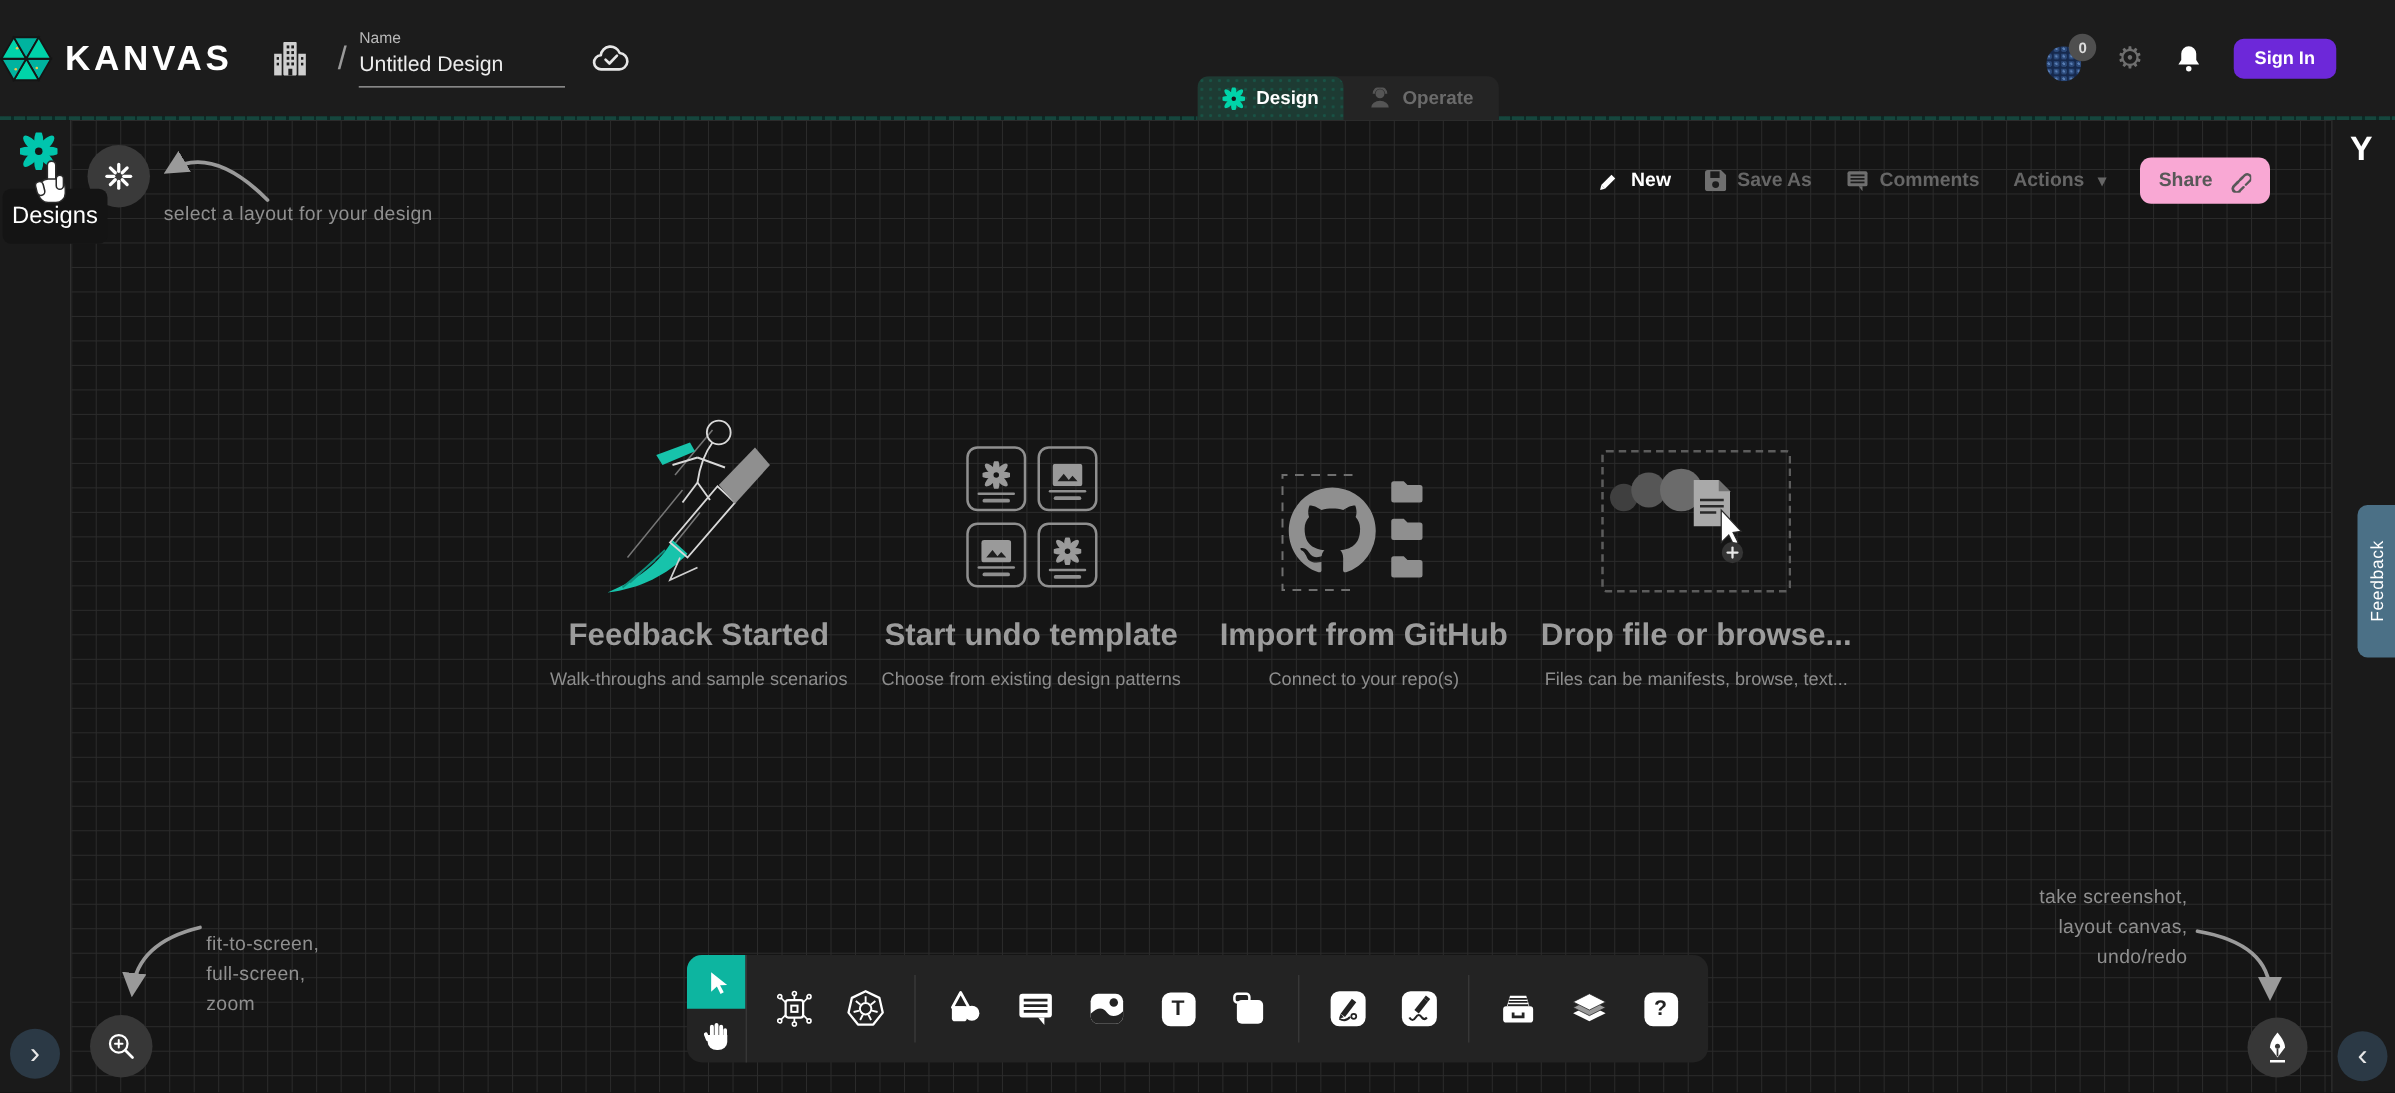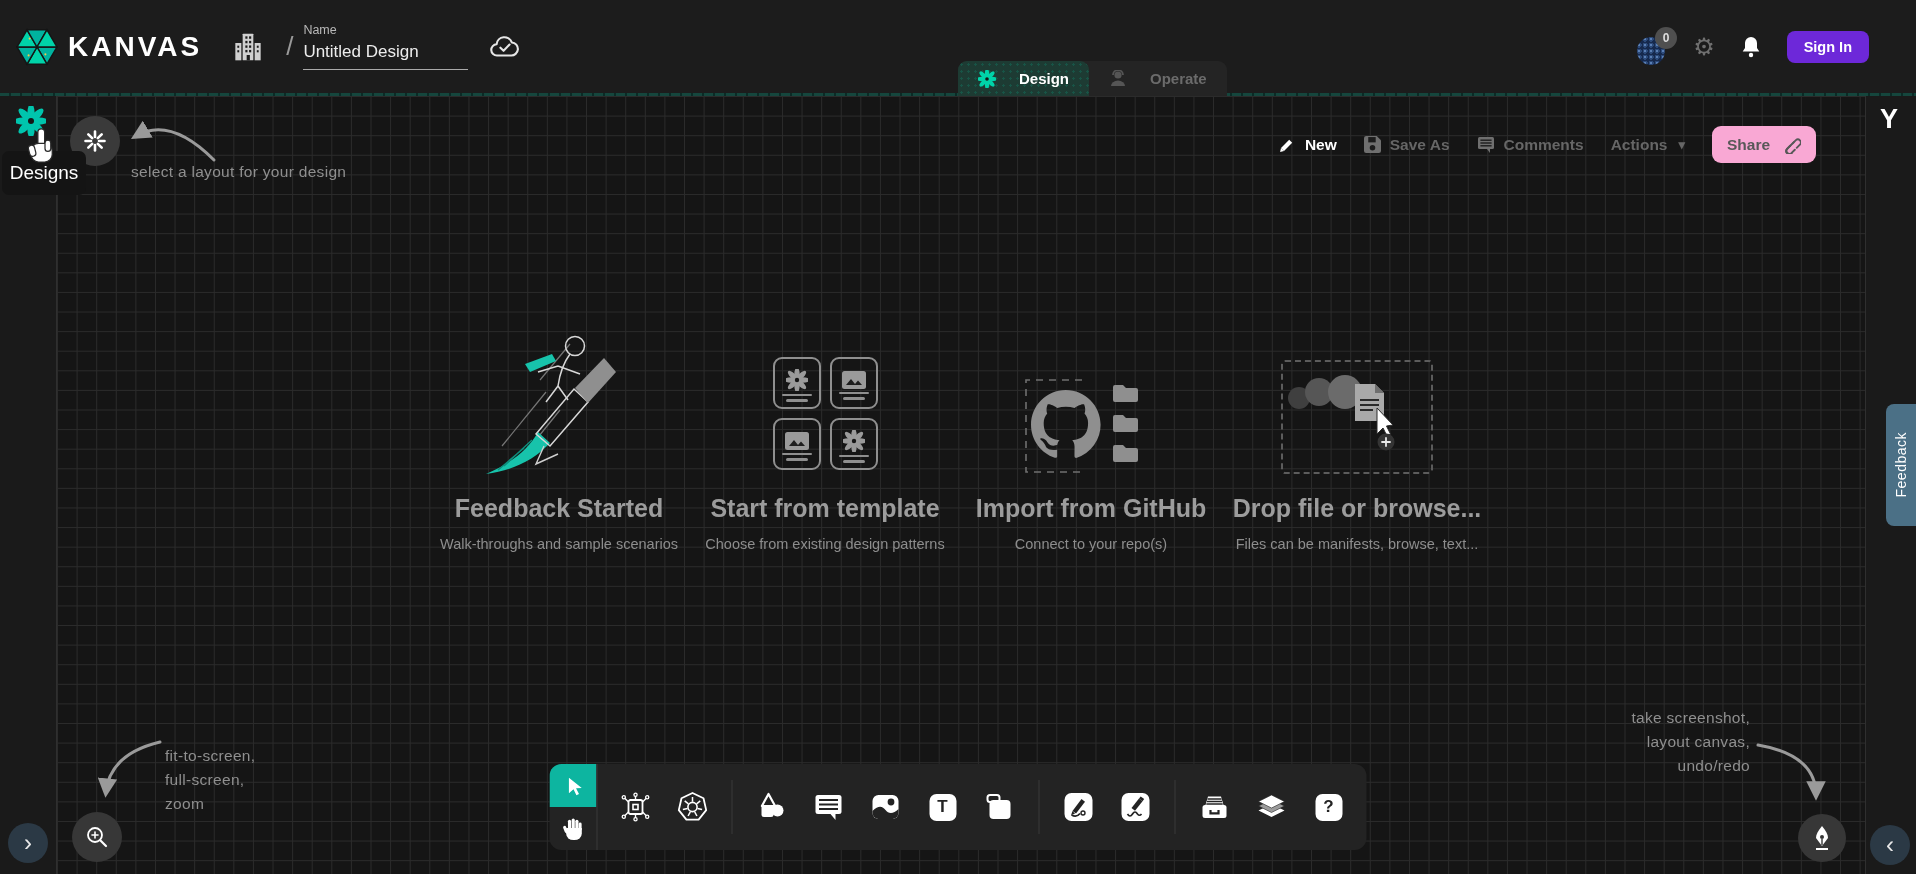--- a/index.html
+++ b/index.html
@@ -3,33 +3,33 @@
 <meta charset="utf-8">
 <style>
   * { box-sizing: border-box; margin: 0; padding: 0; }
   html,body { width:1916px; height:874px; overflow:hidden; background:#151515;
     font-family:"Liberation Sans", sans-serif; color:#fff; position:relative; }
 
   
   .header { position:absolute; top:0; left:0; width:1916px; height:93px; background:#1c1c1c; z-index:30; }
   .header-accent { position:absolute; top:93px; left:0; width:1916px; height:3px; z-index:31;
     background:repeating-linear-gradient(90deg,#15463d 0 9px,#0b2b26 9px 11px); }
-  .header-left { display:flex; align-items:center; height:93px; padding-left:16px; }
+  .header-left { display:flex; align-items:center; height:93px; }
   .wordmark { font-size:28px; font-weight:800; letter-spacing:3px; margin-left:10px; color:#fff; }
   .org-icon { margin-left:30px; }
   .slash { margin-left:22px; font-size:26px; color:#9a9a9a; font-weight:300; }
   .name-group { margin-left:10px; display:flex; flex-direction:column; }
   .name-label { font-size:12.5px; color:#b9b9b9; margin-bottom:3px; }
   .name-input { background:transparent; border:none; border-bottom:1px solid #aaa; outline:none;
     color:#ececec; font-size:17px; width:165px; padding:2px 0 7px 0; font-family:inherit; }
   .cloud { margin-left:20px; }
 
   .tab-group { position:absolute; left:958px; top:61px; height:35px; display:flex;
     background:#242424; border-radius:9px 9px 0 0; z-index:32; }
-  .tab { display:flex; align-items:center; justify-content:center; gap:23px; padding:0 20px;
+  .tab { display:flex; align-items:center; justify-content:center; gap:9px; padding:0 20px;
     color:#6b6b6b; font-weight:bold; font-size:15px; cursor:default; }
   .tab.active { background-color:#1d3b33; color:#fff; border-radius:9px 9px 0 0;
     background-image:radial-gradient(rgba(0,211,169,.16) 1px, transparent 1.3px); background-size:7px 7px; }
 
   .header-right { position:absolute; right:47px; top:0; height:93px; display:flex; align-items:center; gap:24px; }
   .avatar-wrap { position:relative; width:32px; height:32px; }
   .avatar { width:28px; height:28px; border-radius:50%; margin-top:6px;
     background:radial-gradient(circle at 35% 35%, #5a7fb5 0 18%, #2c4a7a 20% 45%, #16294d 50% 100%);
     background-size:6px 6px, 100% 100%; }
   .badge { position:absolute; top:-4px; right:-8px; width:22px; height:22px; border-radius:50%;
@@ -344,21 +344,21 @@
           </div>
         <div class="tmpl-card">
             <svg width="22" height="22" viewBox="-12 -12 24 24">
               <use href="#pinwheel" fill="#9a9a9a"></use>
             </svg>
             <div class="tmpl-line" style="width:30px"></div>
             <div class="tmpl-line" style="width:22px"></div>
           </div>
       </div>
     </div>
-    <div class="opt-title">Start from template</div>
+    <div class="opt-title">Start undo template</div>
     <div class="opt-sub">Choose from existing design patterns</div>
   </div>
 
   <div class="option">
     <div class="art">
       <svg width="150" height="106" viewBox="0 0 150 106">
         <path d="M66,6 H10 V98 H68" fill="none" stroke="#6f6f6f" stroke-width="1.6" stroke-dasharray="7 6"></path>
         <g transform="translate(15,16) scale(2.9)">
           <path fill="#8f8f8f" d="M12 0C5.37 0 0 5.37 0 12c0 5.31 3.435 9.795 8.205 11.385.6.105.825-.255.825-.57 0-.285-.015-1.23-.015-2.235-3.015.555-3.795-.735-4.035-1.41-.135-.345-.72-1.41-1.23-1.695-.42-.225-1.02-.78-.015-.795.945-.015 1.62.87 1.845 1.23 1.08 1.815 2.805 1.305 3.495.99.105-.78.42-1.305.765-1.605-2.67-.3-5.46-1.335-5.46-5.925 0-1.305.465-2.385 1.23-3.225-.12-.3-.54-1.53.12-3.18 0 0 1.005-.315 3.3 1.23.96-.27 1.98-.405 3-.405s2.04.135 3 .405c2.295-1.56 3.3-1.23 3.3-1.23.66 1.65.24 2.88.12 3.18.765.84 1.23 1.905 1.23 3.225 0 4.605-2.805 5.625-5.475 5.925.435.375.81 1.095.81 2.22 0 1.605-.015 2.895-.015 3.3 0 .315.225.69.825.57A12.02 12.02 0 0024 12c0-6.63-5.37-12-12-12z"></path>
         </g>

